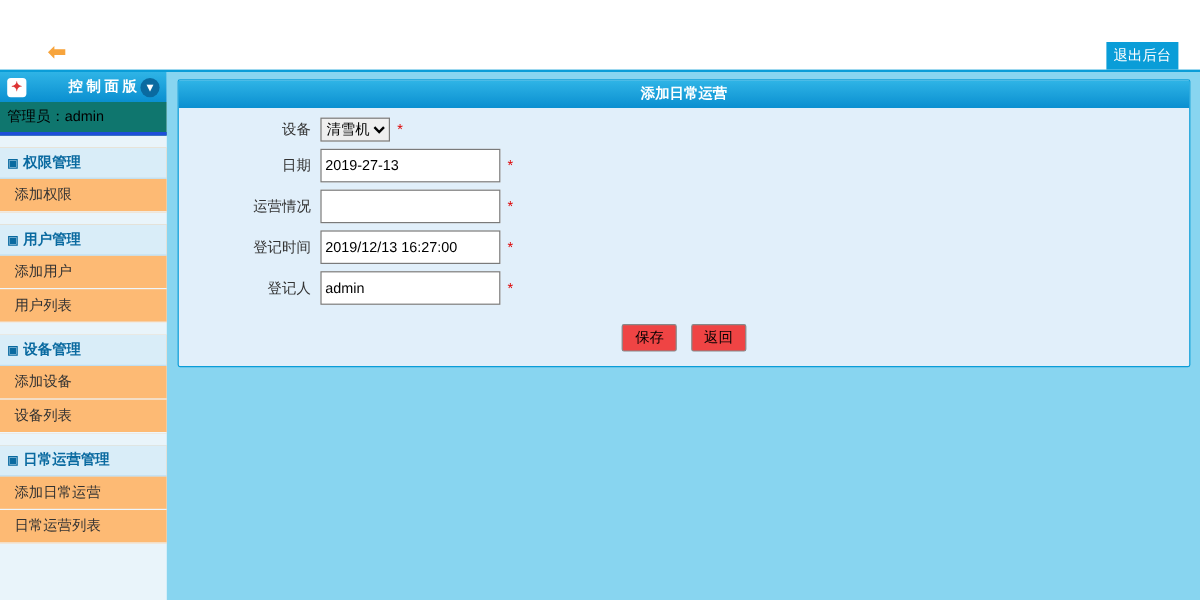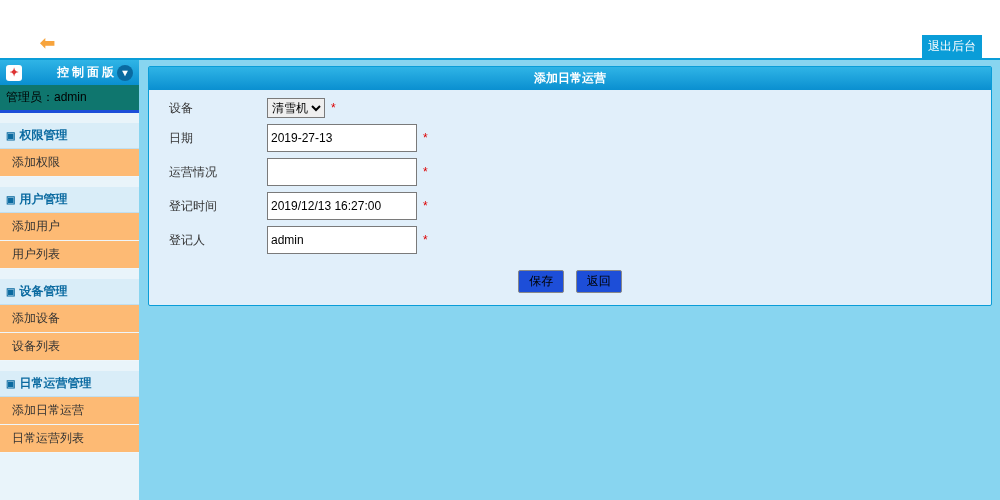--- a/index.html
+++ b/index.html
@@ -28,28 +28,28 @@
 .nav-group .group-header { background: #d9edf8; color: #0a6aa0; font-weight: bold; padding: 4px 6px; border-bottom: 1px solid #c0dff0; }
 .nav-group .group-header::before { content: "▣"; margin-right: 4px; color: #0a6aa0; font-size: 10px; }
 .nav-group .nav-item { padding: 5px 12px; cursor: pointer; color: #333; border-bottom: 1px solid #eef6fb; }
 
 .main { flex: 1; padding: 6px 8px; }
 .content-box { background: #e1effa; border: 1px solid #0a9dd8; border-radius: 2px; }
 .content-title { background: linear-gradient(#2fb4e6, #0a8fd0); color: #fff; text-align: center; font-weight: bold; padding: 3px 0; }
 
 .form { padding: 8px 20px 0 20px; }
 .form-row { display: flex; align-items: center; margin-bottom: 6px; }
-.form-row label { width: 90px; margin-right: 8px; color: #333; }
+.form-row label { width: 90px; text-align: right; margin-right: 8px; color: #333; }
 .form-row .control { }
 .form-row .req { color: #d00; margin-left: 6px; }
 .form-row input[type=text] { width: 150px; height: 28px; border: 1px solid #7a7a7a; padding: 0 3px; font-size: 12px; }
 .form-row select { height: 20px; border: 1px solid #7a7a7a; font-size: 12px; }
 
 .btnrow { text-align: center; padding: 10px 0 12px; }
-.btnrow button { padding: 2px 10px; font-size: 12px; border: 1px solid #888; background: #1d4ed8; cursor: pointer; margin: 0 4px; border-radius: 2px; }
+.btnrow button { padding: 2px 10px; font-size: 12px; border: 1px solid #888; background: #ef4444; cursor: pointer; margin: 0 4px; border-radius: 2px; }
 </style>
 </head>
 <body>
 
 <div class="topbar">
   <span class="arrow">⬅</span>
   <span class="logout">退出后台</span>
 </div>
 
 <div class="wrapper">

